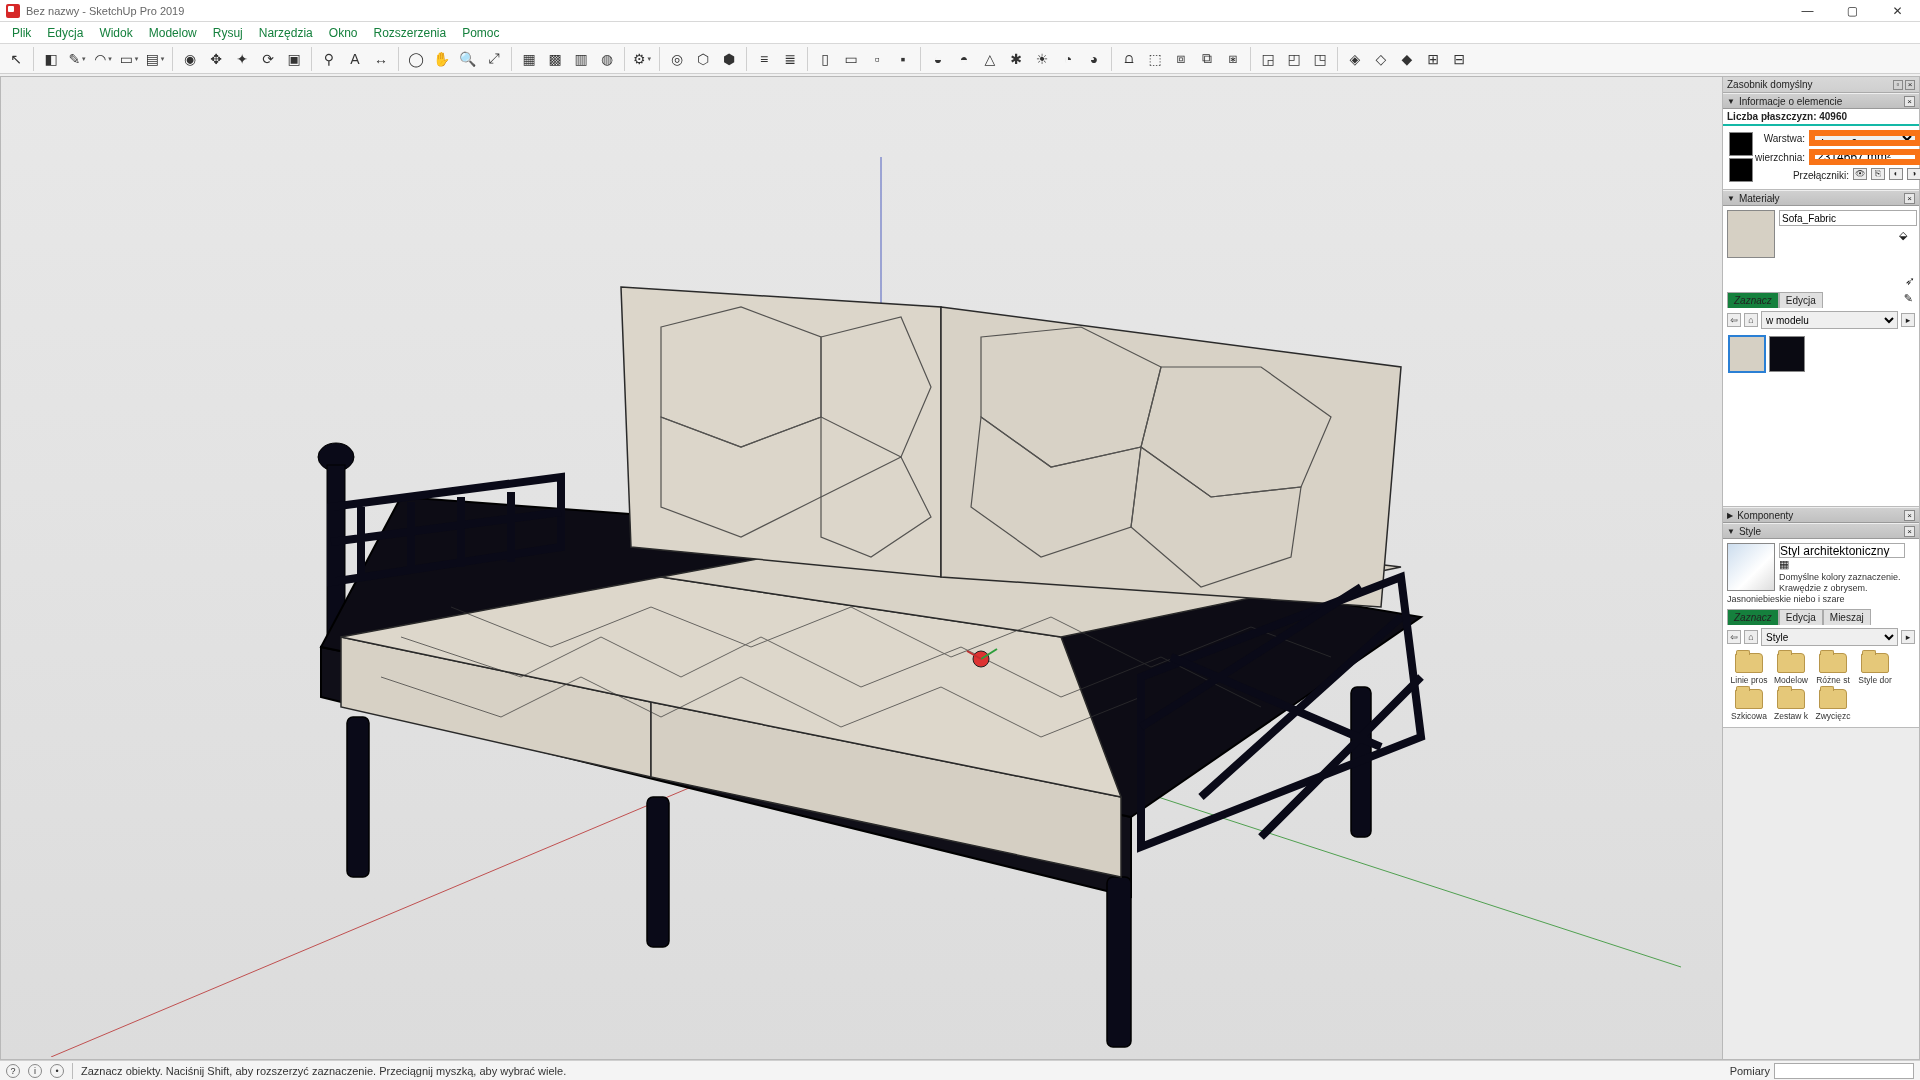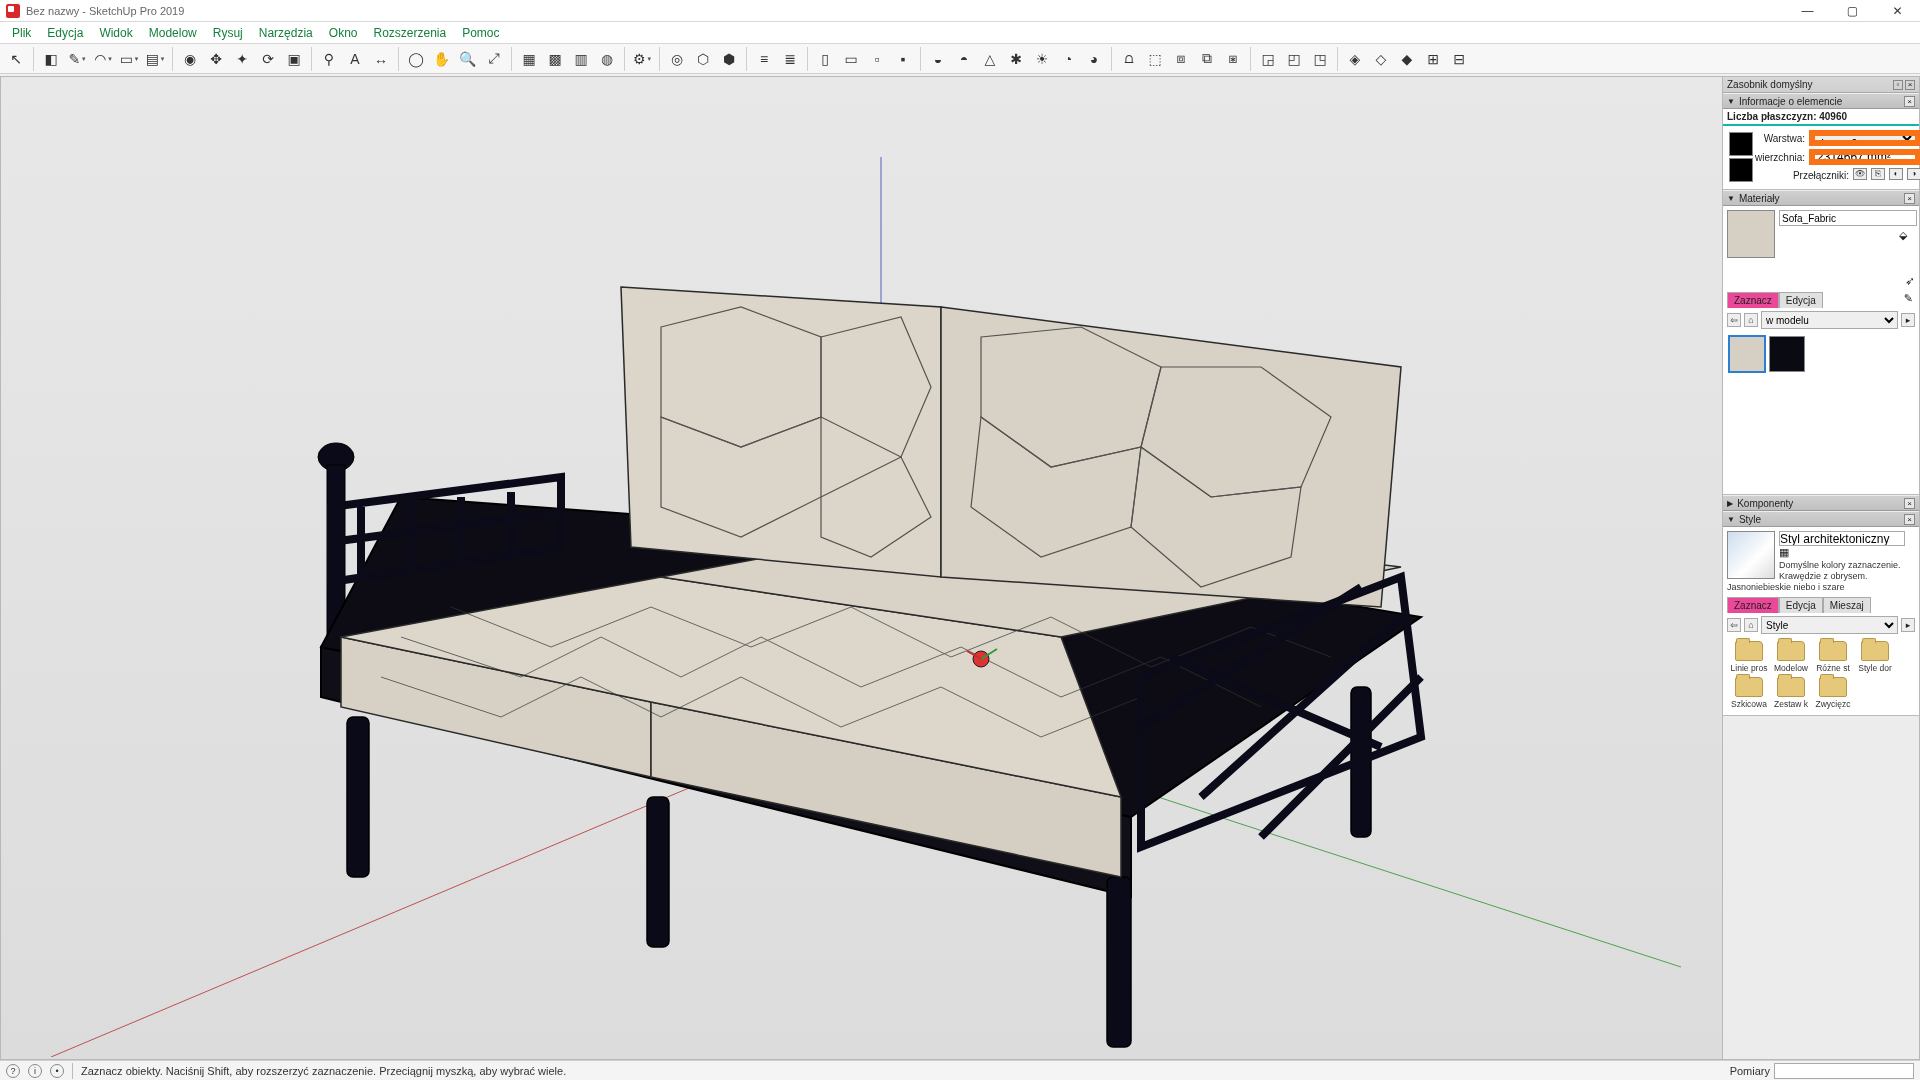--- a/index.html
+++ b/index.html
@@ -29,21 +29,21 @@
 .panel-body { background:#fff; padding:4px; border-bottom:1px solid #bbb;}
 .info-line { display:flex; align-items:center; font-size:10px; margin-bottom:3px; gap:4px;}
 .info-line label { text-align:right; flex:1; font-size:10px;}
 .info-line input, .info-line select { width:112px; height:16px; font-size:12px; border:6px solid #f97316; padding:0 2px;}
 .sw { width:24px; height:24px; background:#000; border:1px solid #888; margin:2px;}
 .mat-preview { width:48px; height:48px; background:#d6d0c4; border:1px solid #888; float:left; margin-right:4px;}
 .mat-name-row { display:flex; align-items:center; gap:3px;}
 .mat-name-row input { flex:1; height:16px; font-size:10px; border:1px solid #aaa; padding:0 2px;}
 .mat-tabs { display:flex; font-size:10px; margin-top:4px; clear:both;}
 .mat-tabs .tab { padding:2px 6px; border:1px solid #aaa; background:#e0e0e0; border-bottom:none;}
-.mat-tabs .tab.active { background:#ec4899;}
+.mat-tabs .tab.active { background:#15803d;font-style:italic;}
 .mat-tabs .sp { flex:1;}
 .mat-tabs .ed { font-size:11px; padding:0 2px;}
 .mat-nav { display:flex; align-items:center; gap:3px; padding:3px 0;}
 .mat-nav .arrow-btn { width:14px; height:14px; border:1px solid #aaa; font-size:9px; text-align:center; line-height:12px; background:#eee;}
 .mat-nav select { flex:1; height:18px; font-size:10px; border:1px solid #aaa;}
 .mat-grid { padding:2px 0; min-height:160px;}
 .mat-swatch { width:36px; height:36px; border:1px solid #888; display:inline-block; margin:2px; vertical-align:top;}
 .mat-swatch.sel { outline:2px solid #2a7fd4; outline-offset:-1px;}
 .style-preview { width:48px;height:48px; border:1px solid #888; background:linear-gradient(135deg,#cde 0%,#fff 60%,#ddd 100%); float:left; margin-right:4px;}
 .style-desc { font-size:9px; color:#333; line-height:11px;}
@@ -267,21 +267,21 @@
         </div>
       </div>
     </div>
 
     <div class="panel-hd">
       <span class="arrow">▼</span>
       <span>Materiały</span>
       <div class="sp"></div>
         <div class="xb">×</div>
     </div>
-    <div class="panel-body" style="padding-bottom:2px;">
+    <div class="panel-body" style="padding-bottom:14px;">
       <div class="mat-preview"></div>
       <div class="mat-name-row">
         <input value="Sofa_Fabric" style="">
 
       </div>
       <div class="mat-name-row" style="margin-top:3px;">
         <div style="flex:1"></div>
         <div class="arrow-btn" style="width:16px;height:16px;">⬙</div>
       </div>
       <div style="clear:both;height:16px;"></div>

